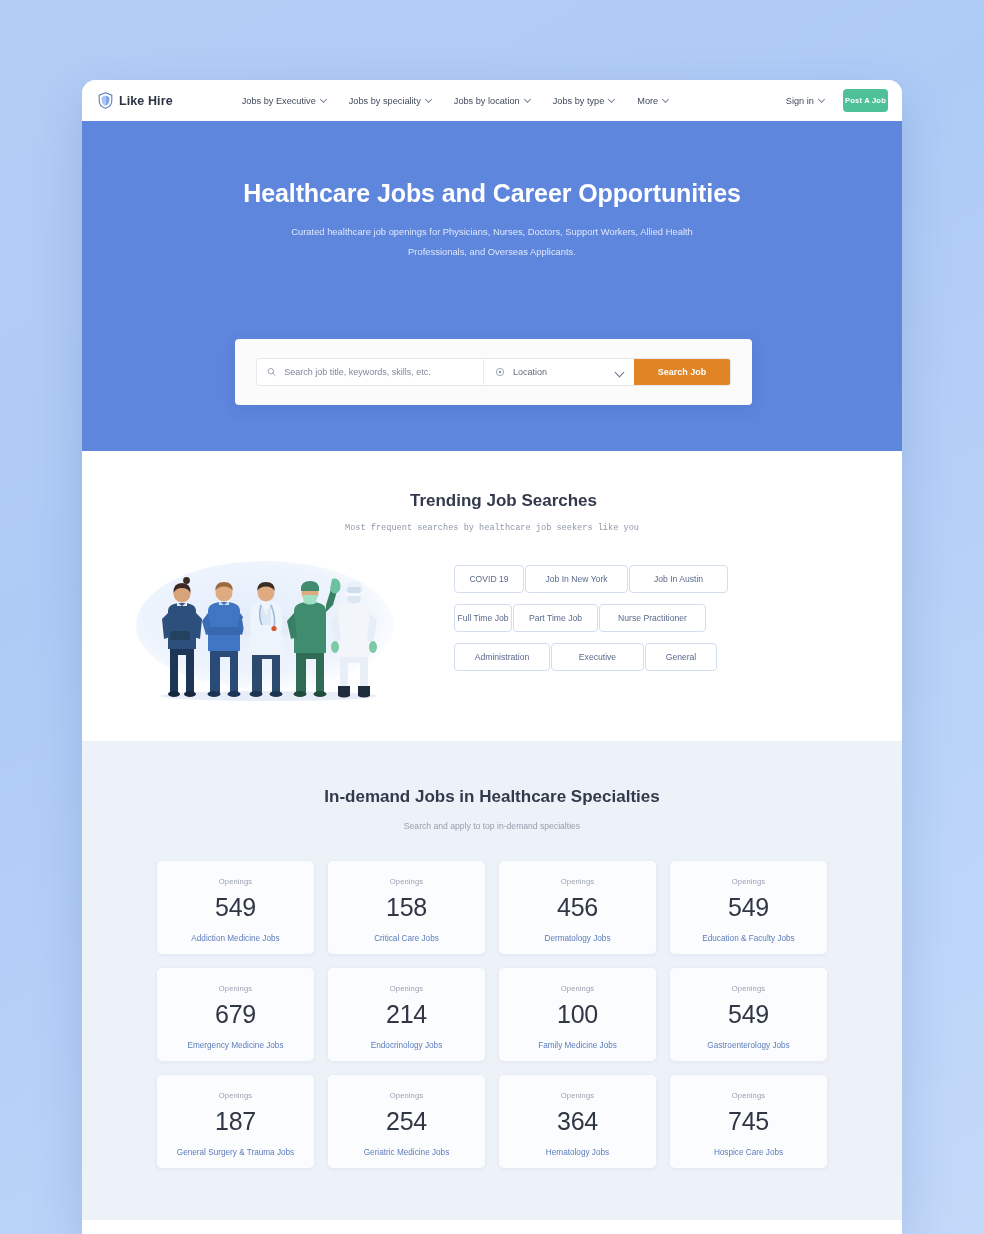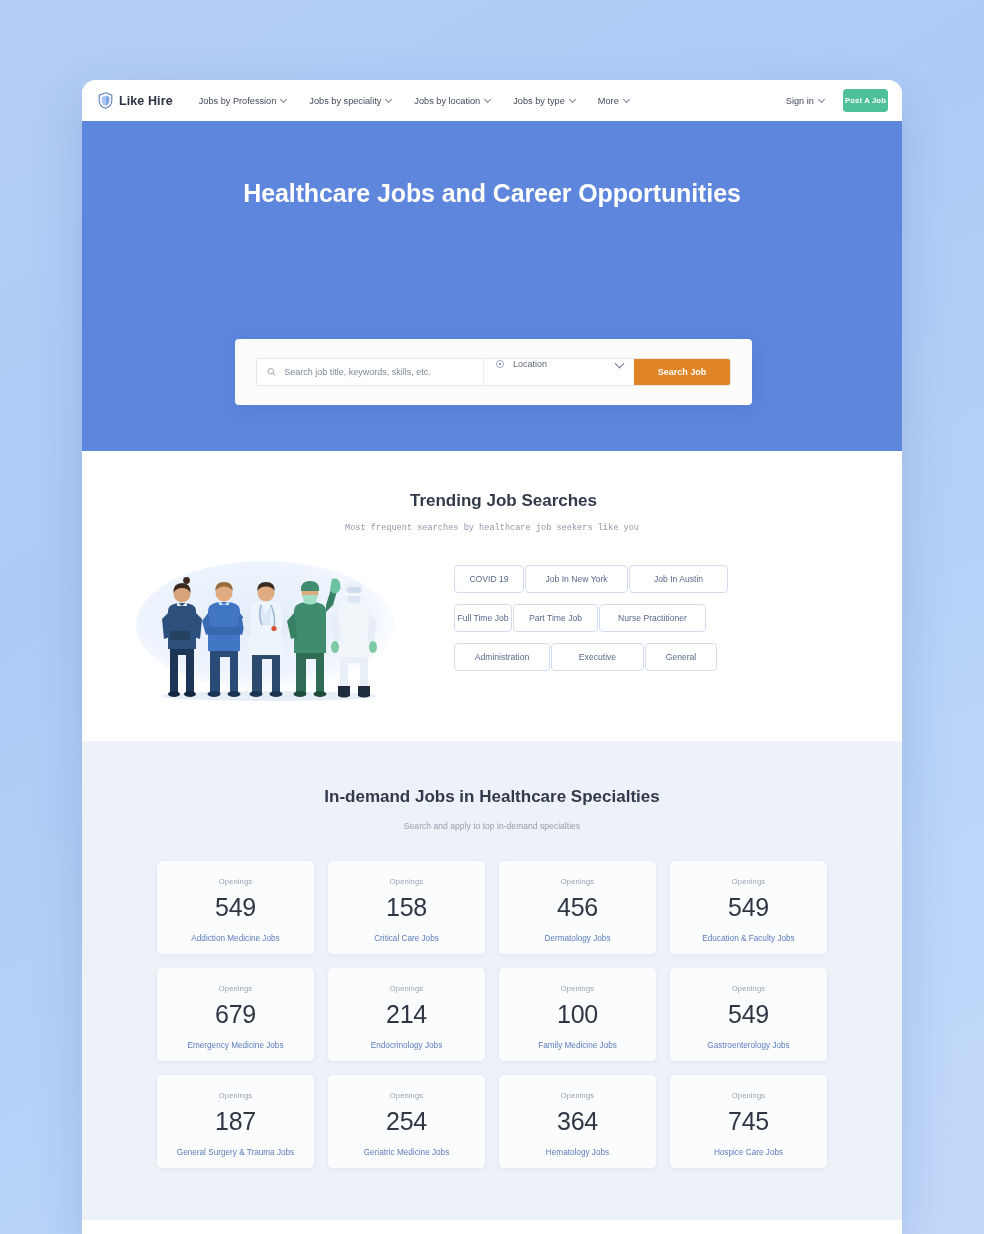--- a/index.html
+++ b/index.html
@@ -31,20 +31,21 @@
 
   
   .navbar {
     height: 41px;
     background: #ffffff;
     display: flex;
     align-items: center;
     padding: 0 14px 0 16px;
     position: relative;
     z-index: 6;
+    gap: 43px;
   }
   .brand {
     display: flex;
     align-items: center;
     gap: 6px;
     margin-right: 26px;
   }
   .brand-icon { width: 15px; height: 17px; display: block; }
   .brand-name {
     font-size: 12.5px;
@@ -167,20 +168,21 @@
     color: #4c5566;
     width: 100%;
     background: transparent;
     font-family: "Liberation Sans", sans-serif;
   }
   .search-field input::placeholder { color: #7d8799; }
   .loc-field {
     width: 150px;
     flex: 0 0 150px;
     display: flex;
+    align-items: center;
     gap: 8px;
     padding: 0 9px 0 11px;
     cursor: pointer;
   }
   .loc-text {
     font-size: 9px;
     color: #60697a;
     flex: 1;
   }
   .loc-caret {
@@ -327,21 +329,21 @@
       <svg class="brand-icon" viewBox="0 0 15 17">
         <path d="M7.5 0.8 L13.8 3.2 V8.4 C13.8 12.4 11 15.2 7.5 16.3 C4 15.2 1.2 12.4 1.2 8.4 V3.2 Z" fill="#ffffff" stroke="#5d7cbb" stroke-width="1.1"></path>
         <path d="M7.5 3.4 L11.4 4.9 V8.6 C11.4 11.2 9.7 13.1 7.5 13.9 Z" fill="#7fa6e8"></path>
         <path d="M7.5 3.4 L3.6 4.9 V8.6 C3.6 11.2 5.3 13.1 7.5 13.9 Z" fill="#a8c4f0"></path>
       </svg>
       <span class="brand-name">Like Hire</span>
     </div>
 
     <div class="nav-links">
       <div class="nav-link">
-        <span>Jobs by Profession</span>
+        <span>Jobs by Executive</span>
         <i class="caret"></i>
       </div>
       <div class="nav-link">
         <span>Jobs by speciality</span>
         <i class="caret"></i>
       </div>
       <div class="nav-link">
         <span>Jobs by location</span>
         <i class="caret"></i>
       </div>
@@ -359,20 +361,21 @@
       <div class="signin">
         <span>Sign in</span>
         <i class="caret"></i>
       </div>
       <button class="post-job-btn">Post A Job</button>
     </div>
   </div>
 
   <div class="hero">
     <h1 class="hero-title">Healthcare Jobs and Career Opportunities</h1>
+    <p class="hero-sub">Curated healthcare job openings for Physicians, Nurses, Doctors, Support Workers, Allied Health Professionals, and Overseas Applicants.</p>
 
     <div class="search-panel">
       <div class="search-row">
 
         <div class="search-field">
           <svg width="10" height="10" viewBox="0 0 12 12">
             <circle cx="5" cy="5" r="3.6" fill="none" stroke="#8d96a6" stroke-width="1.1"></circle>
             <line x1="7.7" y1="7.7" x2="10.7" y2="10.7" stroke="#8d96a6" stroke-width="1.1" stroke-linecap="round"></line>
           </svg>
           <input type="text" placeholder="Search job title, keywords, skills, etc." style="">

